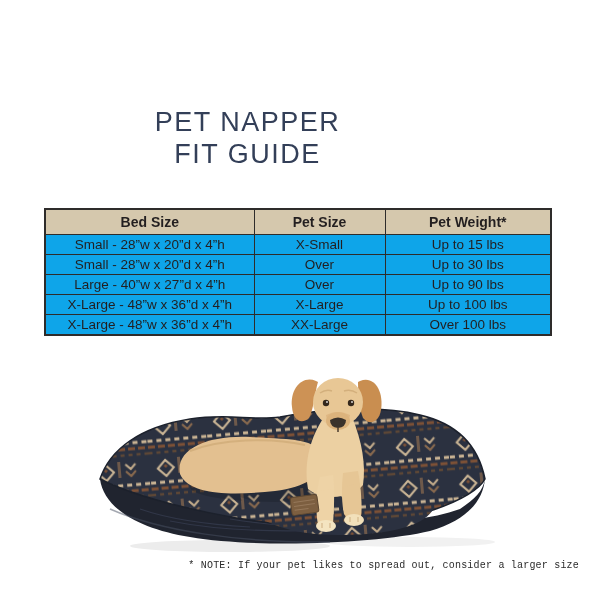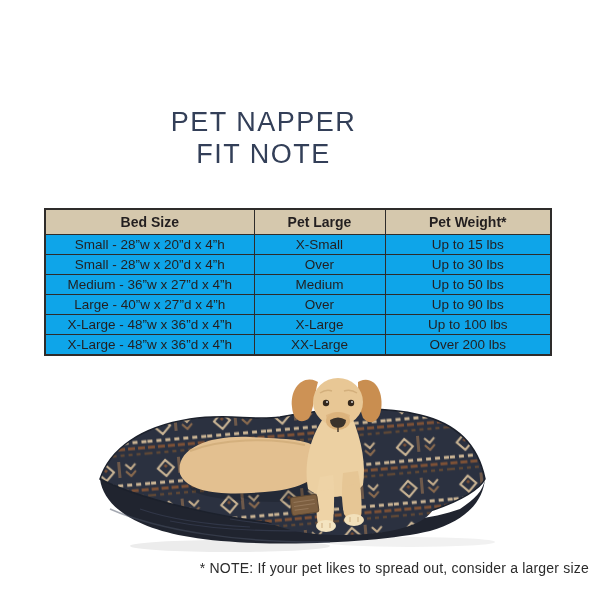--- a/index.html
+++ b/index.html
@@ -5,21 +5,21 @@
   html,body { margin:0; padding:0; }
   body {
     width:600px; height:600px; background:#ffffff;
     font-family:"Liberation Sans", sans-serif;
     color:#231f20;
   }
   .page { position:relative; width:600px; height:600px; overflow:hidden; background:#ffffff; }
 
   
   .title {
-    position:absolute; top:106px; left:16px; width:495px;
+    position:absolute; top:106px; left:0; width:495px;
     text-align:center; color:#333f58;
     font-size:27px; line-height:32px; letter-spacing:1.5px; font-weight:400;
   }
 
   
   .fit-table {
     position:absolute; left:44px; top:208px; width:506px;
     border-collapse:collapse; table-layout:fixed;
     font-size:13.5px; text-align:center; color:#231f20;
     border:2px solid #2e2c2b;
@@ -28,77 +28,72 @@
   .fit-table th { background:#d5c8ad; height:24px; font-weight:bold; font-size:14px; }
   .fit-table td { height:19px; background:#0ea5e9; }
   .col-bed { width:209px; } .col-pet { width:131px; } .col-weight { width:166px; }
 
   
   .scene { position:absolute; left:80px; top:358px; width:445px; height:197px; }
   .scene svg { display:block; width:445px; height:197px; }
 
   
   .footnote {
-    position:absolute; top:560px; right:11px;
-    font-size:14px; color:#2b2b2b; letter-spacing:0.2px;
+    position:absolute; top:560px; right:21px;
+    font-size:10px; color:#2b2b2b; letter-spacing:0.2px;font-family:Liberation Mono, monospace;
   }
 </style>
 </head>
 <body>
 
 <div class="page">
 
   <div class="title">
     <div>PET NAPPER</div>
-    <div>FIT NOTE</div>
+    <div>FIT GUIDE</div>
   </div>
 
   <table class="fit-table">
     <colgroup>
         <col class="col-bed">
         <col class="col-pet">
         <col class="col-weight">
       </colgroup>
     <thead>
       <tr>
         <th>Bed Size</th>
-        <th>Pet Large</th>
+        <th>Pet Size</th>
         <th>Pet Weight*</th>
       </tr>
     </thead>
     <tbody>
       <tr>
         <td>Small - 28”w x 20”d x 4”h</td>
         <td>X-Small</td>
         <td>Up to 15 lbs</td>
       </tr>
       <tr>
         <td>Small - 28”w x 20”d x 4”h</td>
         <td>Over</td>
         <td>Up to 30 lbs</td>
       </tr>
       <tr>
-        <td>Medium - 36”w x 27”d x 4”h</td>
-        <td>Medium</td>
-        <td>Up to 50 lbs</td>
-      </tr>
-      <tr>
         <td>Large - 40”w x 27”d x 4”h</td>
         <td>Over</td>
         <td>Up to 90 lbs</td>
       </tr>
       <tr>
         <td>X-Large - 48”w x 36”d x 4”h</td>
         <td>X-Large</td>
         <td>Up to 100 lbs</td>
       </tr>
       <tr>
         <td>X-Large - 48”w x 36”d x 4”h</td>
         <td>XX-Large</td>
-        <td>Over 200 lbs</td>
+        <td>Over 100 lbs</td>
       </tr>
     </tbody>
   </table>
 
   <div class="scene">
     <svg viewBox="0 0 445 195" xmlns="http://www.w3.org/2000/svg">
       <defs>
         <pattern id="swpat" width="60" height="42" patternUnits="userSpaceOnUse" patternTransform="rotate(-5)">
           <rect width="60" height="42" fill="#2b3140"></rect>
           <path d="M0,4 h60" stroke="#c9b393" stroke-width="3" stroke-dasharray="5 4"></path>

